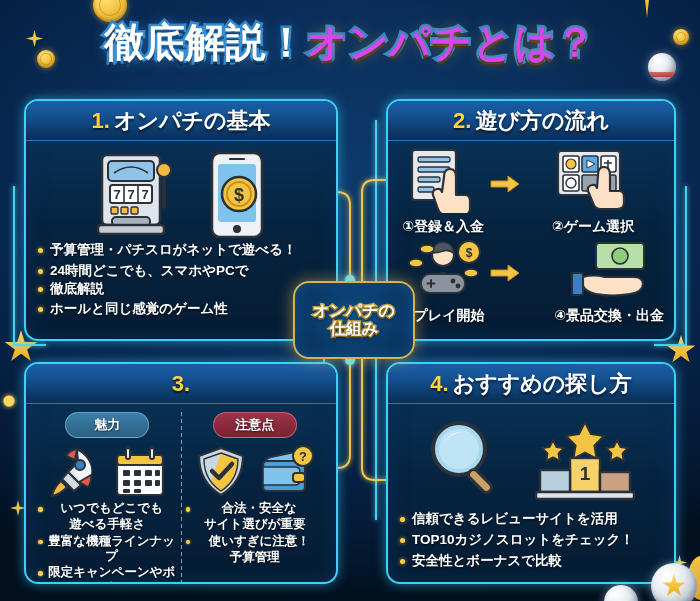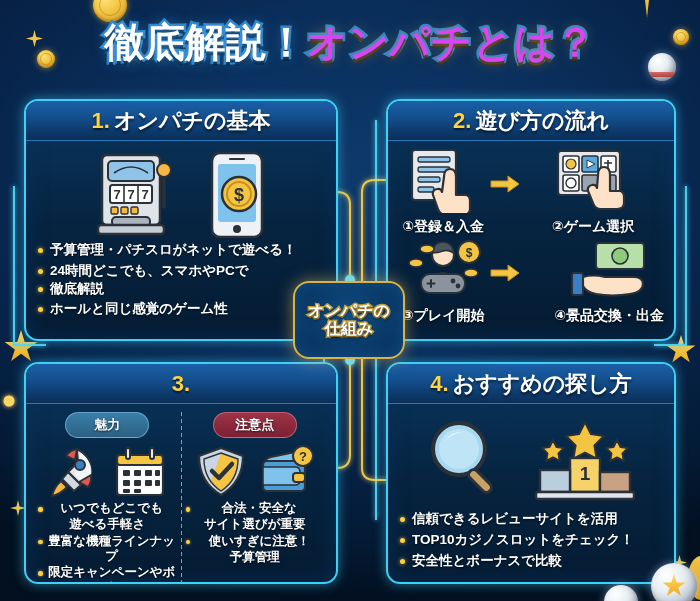--- a/index.html
+++ b/index.html
@@ -118,21 +118,21 @@
     width: 5px; height: 5px; border-radius: 50%;
     background: #ffcf3f; box-shadow: 0 0 4px rgba(255,200,60,.8);
   }
 
   
   .icon-row { display: flex; align-items: center; justify-content: center; gap: 26px; }
 
   
   .hub {
     position: absolute; left: 293px; top: 281px;
-    width: 112px; height: 78px;
+    width: 122px; height: 78px;
     border: 2px solid #d8b24a;
     border-radius: 16px;
     background: radial-gradient(ellipse at 50% 45%, #0f4e87 0%, #0a3a68 55%, #072a4c 100%);
     box-shadow: 0 0 16px rgba(230,190,90,.55), inset 0 0 18px rgba(20,90,150,.8);
     display: flex; flex-direction: column; align-items: center; justify-content: center;
     z-index: 7;
   }
   .hub-line {
     font-size: 16px; font-weight: 900; color: #ffffff;
     -webkit-text-stroke: 3px #c8a13a;

